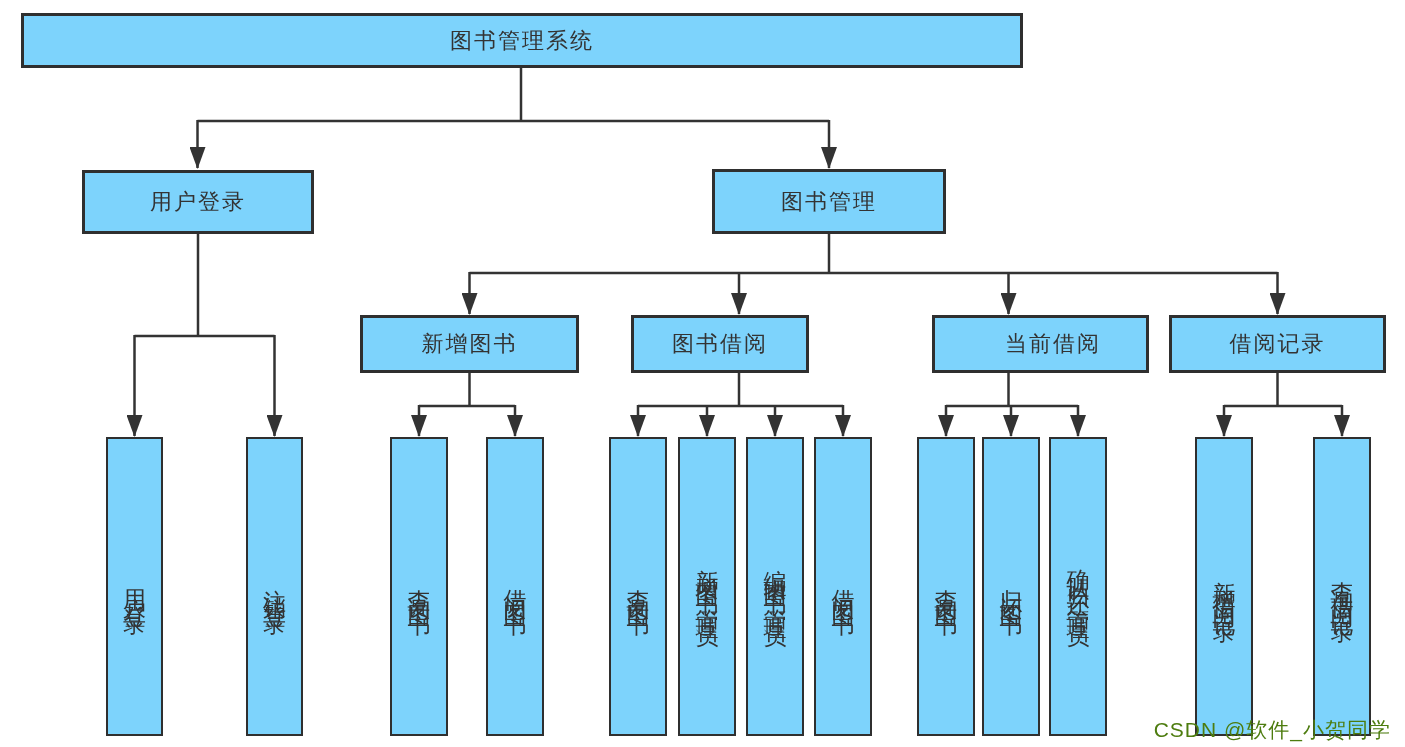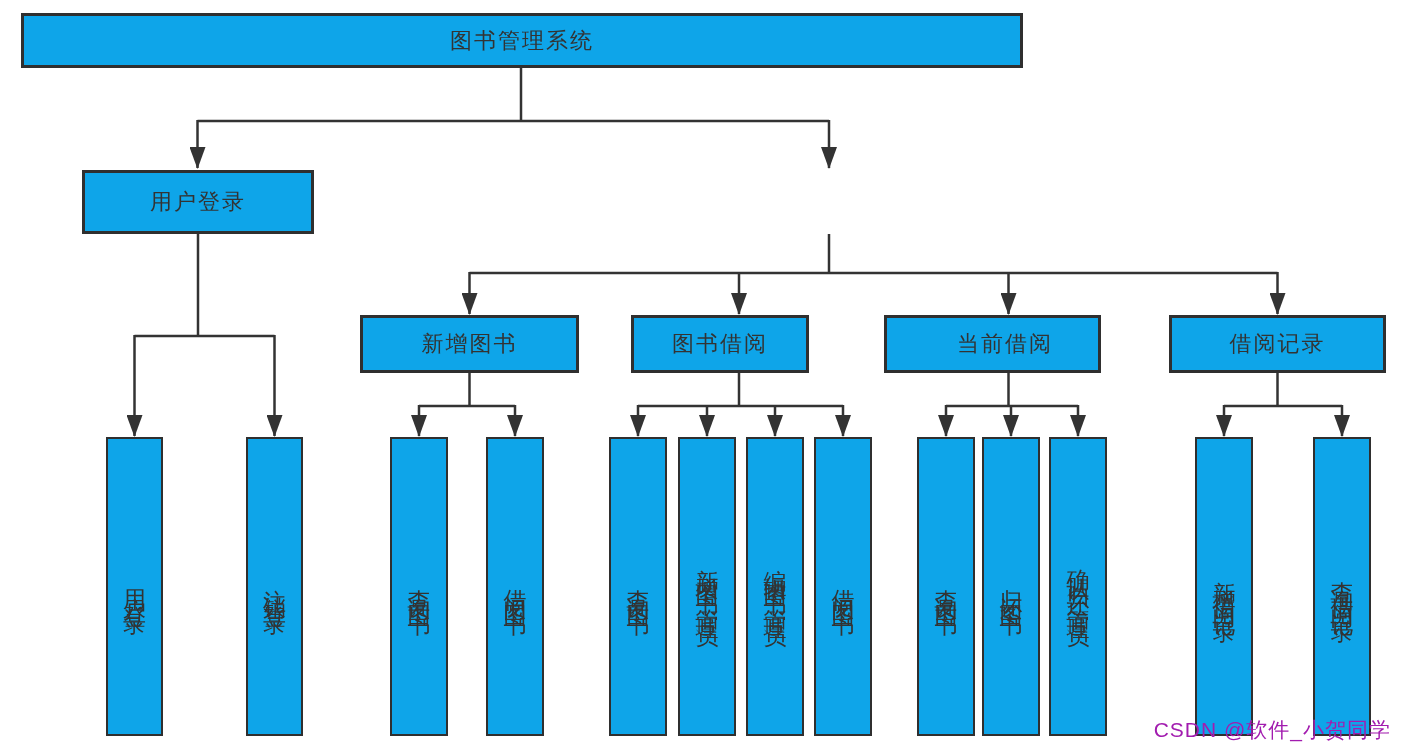--- a/index.html
+++ b/index.html
@@ -14,21 +14,21 @@
   }
   #connectors {
     position: absolute;
     left: 0; top: 0;
     width: 1405px; height: 747px;
     z-index: 0;
   }
   .node {
     position: absolute;
     box-sizing: border-box;
-    background: #0ea5e9;
+    background: #7dd3fc;
     border: 3px solid #2f2f2f;
     display: flex;
     align-items: center;
     justify-content: center;
     z-index: 1;
   }
   .node span {
     font-size: 22px;
     letter-spacing: 2px;
     color: #333333;
@@ -44,21 +44,21 @@
     white-space: normal;
   }
   
   .n-root   { left: 21px;  top: 13px;  width: 1002px; height: 55px; }
   
   .n-login  { left: 82px;  top: 170px; width: 232px;  height: 64px; }
   .n-mgmt   { left: 712px; top: 169px; width: 234px;  height: 65px; }
   
   .n-rec    { left: 360px;  top: 315px; width: 219px; height: 58px; }
   .n-borrow { left: 631px;  top: 315px; width: 178px; height: 58px; }
-  .n-cur    { left: 884px;  top: 315px; width: 217px; height: 58px; padding-left: 25px; }
+  .n-cur    { left: 932px;  top: 315px; width: 217px; height: 58px; padding-left: 25px; }
   .n-hist   { left: 1169px; top: 315px; width: 217px; height: 58px; }
   
   .lf { top: 437px; height: 299px; width: 58px; }
   .lf-1a { left: 106px;  width: 57px; }
   .lf-1b { left: 246px;  width: 57px; }
   .lf-2a { left: 390px; }
   .lf-2b { left: 486px; }
   .lf-3a { left: 609px; }
   .lf-3b { left: 678px; }
   .lf-3c { left: 746px; }
@@ -67,21 +67,21 @@
   .lf-4b { left: 982px; }
   .lf-4c { left: 1049px; }
   .lf-5a { left: 1195px; }
   .lf-5b { left: 1313px; }
   #watermark {
     position: absolute;
     right: 14px;
     top: 716px;
     z-index: 2;
     font-size: 21px;
-    color: #a21caf;
+    color: #4d7c0f;
     letter-spacing: 1px;
   }
   line, path.stub { stroke: #333333; stroke-width: 2.5; fill: none; }
   marker path { fill: #333333; stroke: none; }
 </style>
 </head>
 <body>
 
 <div id="stage">
 
@@ -147,20 +147,23 @@
     </g>
   </svg>
 
   <div class="node n-root">
     <span>图书管理系统</span>
   </div>
 
   <div class="node n-login">
     <span>用户登录</span>
   </div>
+  <div class="node n-mgmt">
+    <span>图书管理</span>
+  </div>
 
   <div class="node n-rec">
     <span>新增图书</span>
   </div>
   <div class="node n-borrow">
     <span>图书借阅</span>
   </div>
   <div class="node n-cur">
     <span>当前借阅</span>
   </div>

